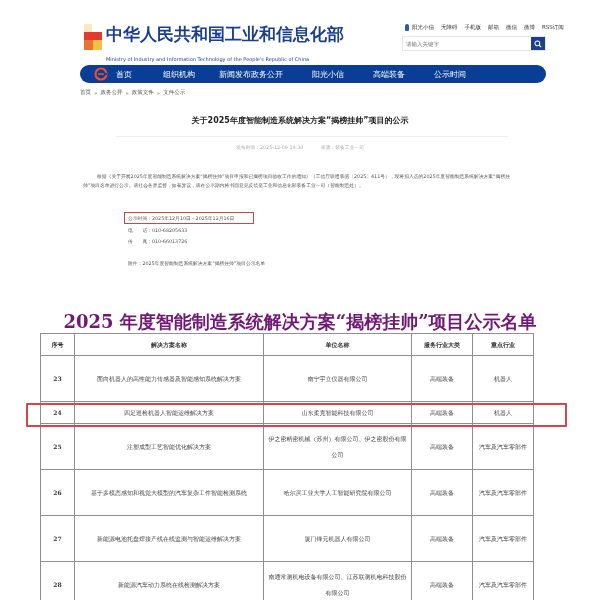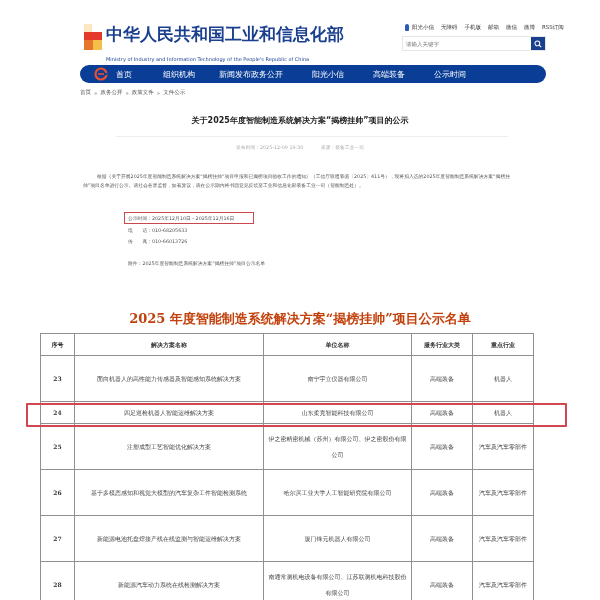--- a/index.html
+++ b/index.html
@@ -40,21 +40,21 @@
   .meta { position: absolute; left: 0; top: 144px; width: 600px; text-align: center; font-size: 4.8px; color: #aaa; }
   .meta span { margin: 0 8px; }
 
   .body-text { position: absolute; left: 83px; top: 172px; width: 430px; font-size: 4.8px; color: #555; line-height: 9px; text-indent: 14px; }
 
   .notice-box { position: absolute; left: 124px; top: 212px; width: 130px; height: 12px; border: 1px solid #c9484e; }
   .contact { position: absolute; left: 128px; font-size: 4.8px; color: #555; white-space: nowrap; }
   .attach { position: absolute; left: 128px; top: 260px; font-size: 4.8px; color: #555; white-space: nowrap; }
 
   
-  .list-title { position: absolute; left: 0; top: 310px; width: 600px; text-align: center; font-family: "DejaVu Serif", serif; font-weight: bold; font-size: 13px; color: #c2410c; }
+  .list-title { position: absolute; left: 0; top: 310px; width: 600px; text-align: center; font-family: "DejaVu Serif", serif; font-weight: bold; font-size: 18px; color: #701a75; }
 
   table.list { position: absolute; left: 40px; top: 333px; border-collapse: collapse; font-family: "DejaVu Serif", serif; font-size: 6px; color: #444; }
   table.list td, table.list th { border: 1px solid #8f8f8f; text-align: center; vertical-align: middle; line-height: 16px; padding: 0 4px; font-weight: normal; }
   table.list th { height: 22px; font-weight: bold; color: #333; line-height: 12px; }
   table.list .c1 { width: 34px; font-weight: bold; color: #333; }
   table.list .c2 { width: 189px; }
   table.list .c3 { width: 148px; }
   table.list .c4 { width: 61px; }
   table.list .c5 { width: 61px; }
   tr.r2 td { height: 46px; }

